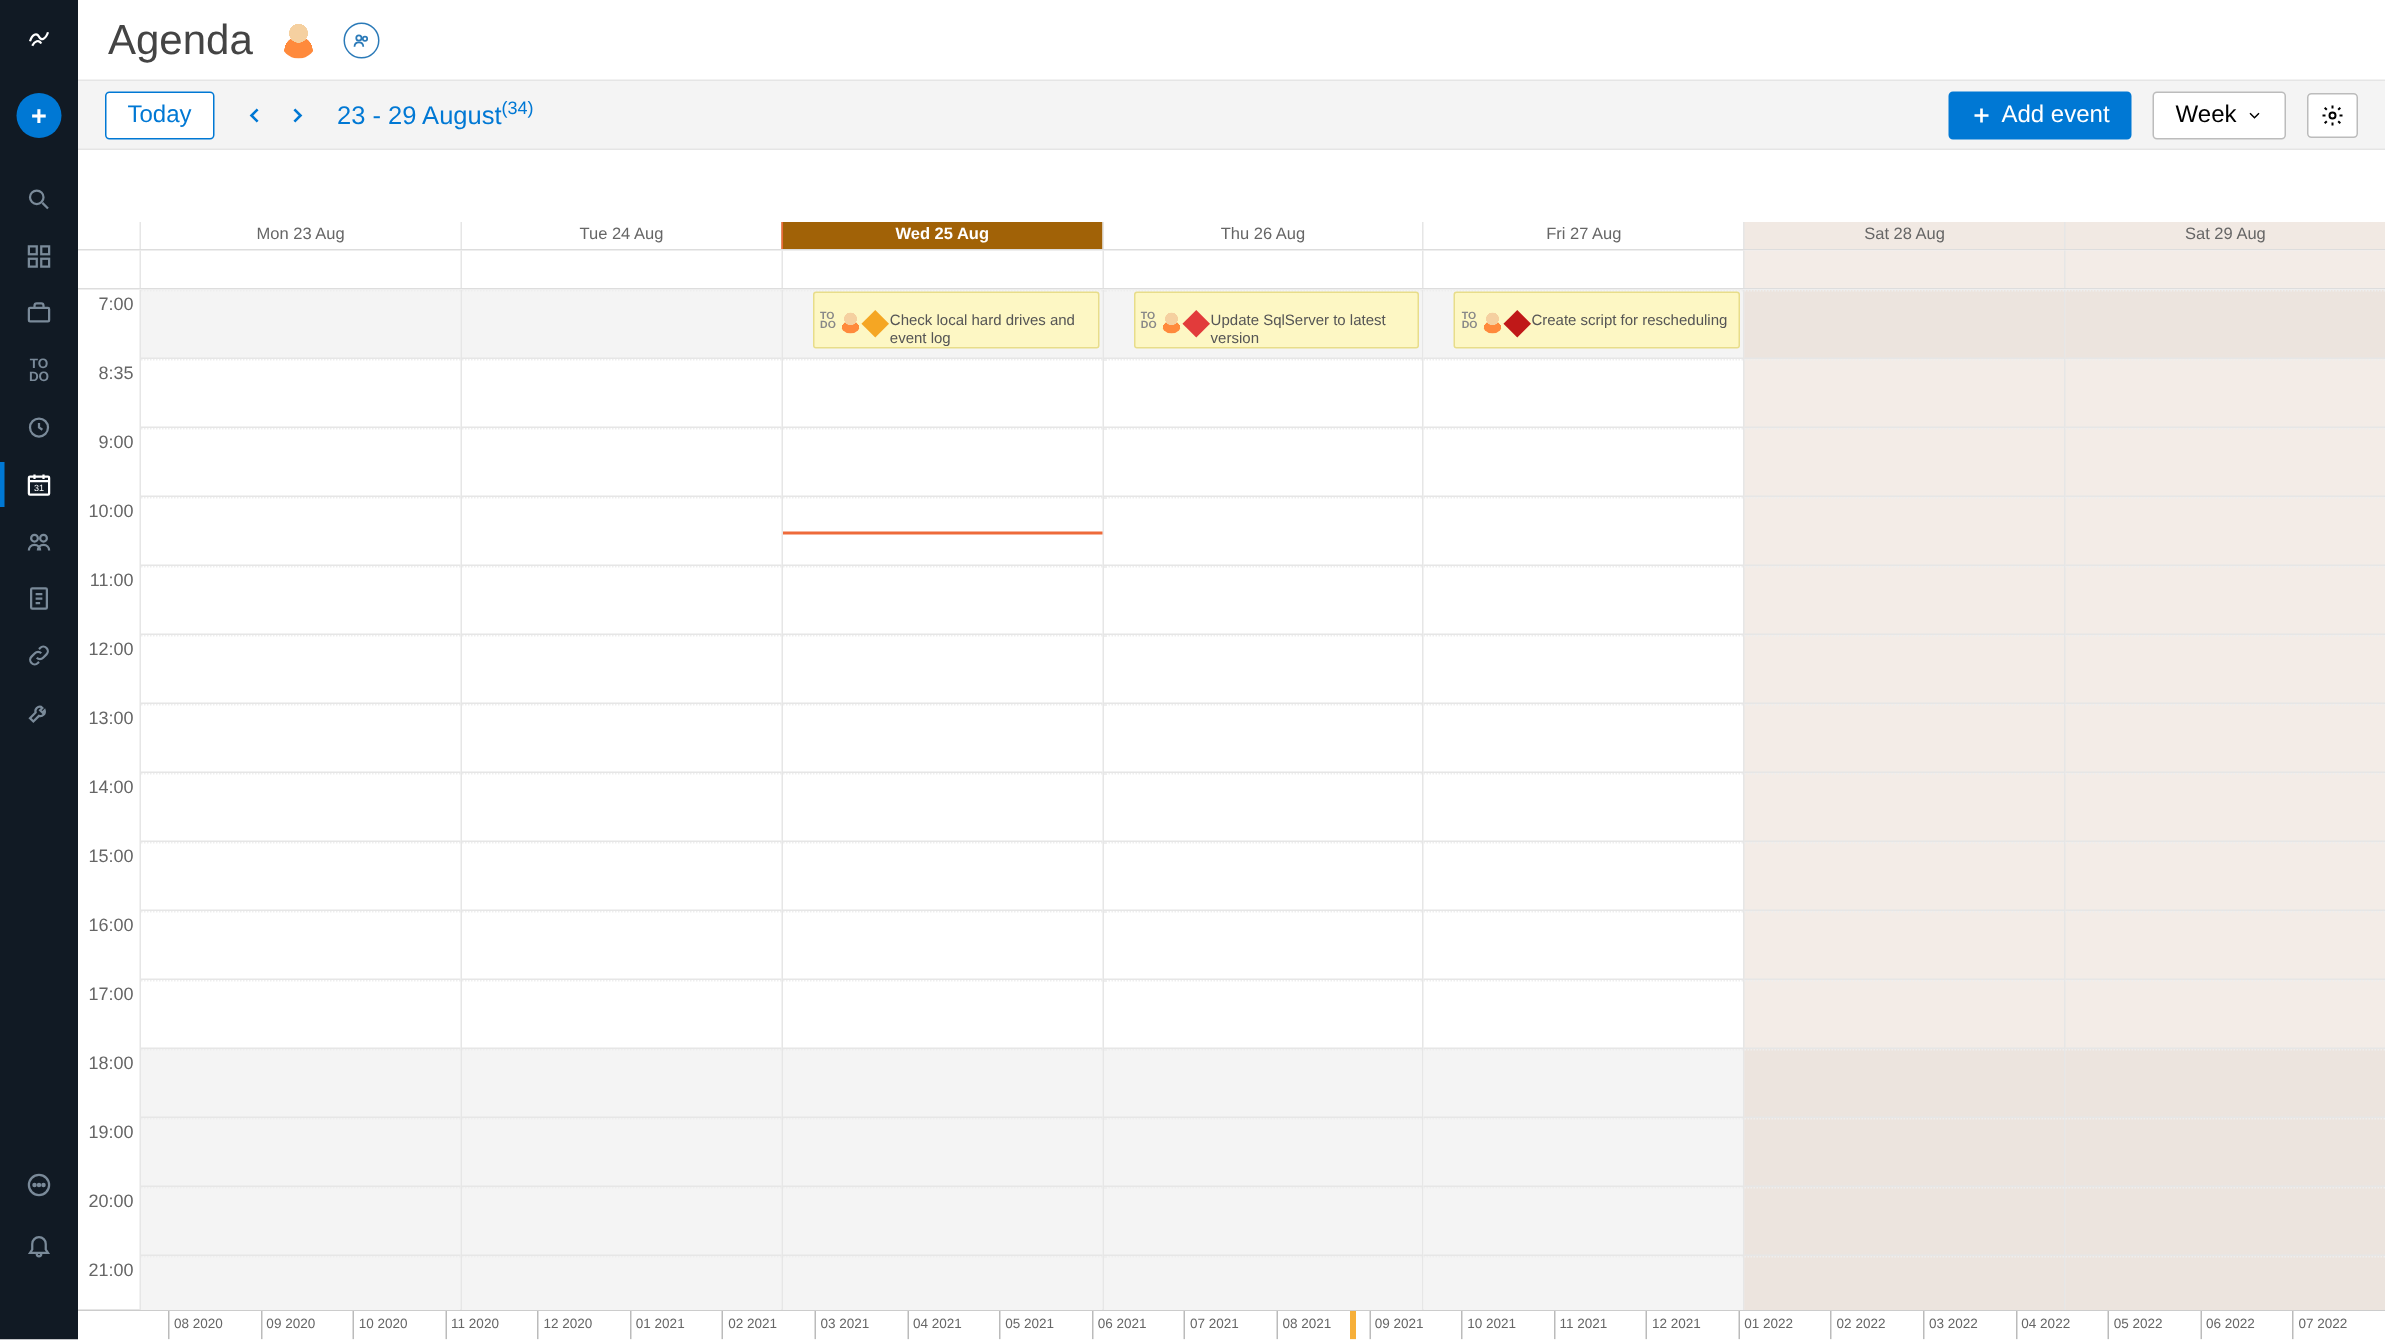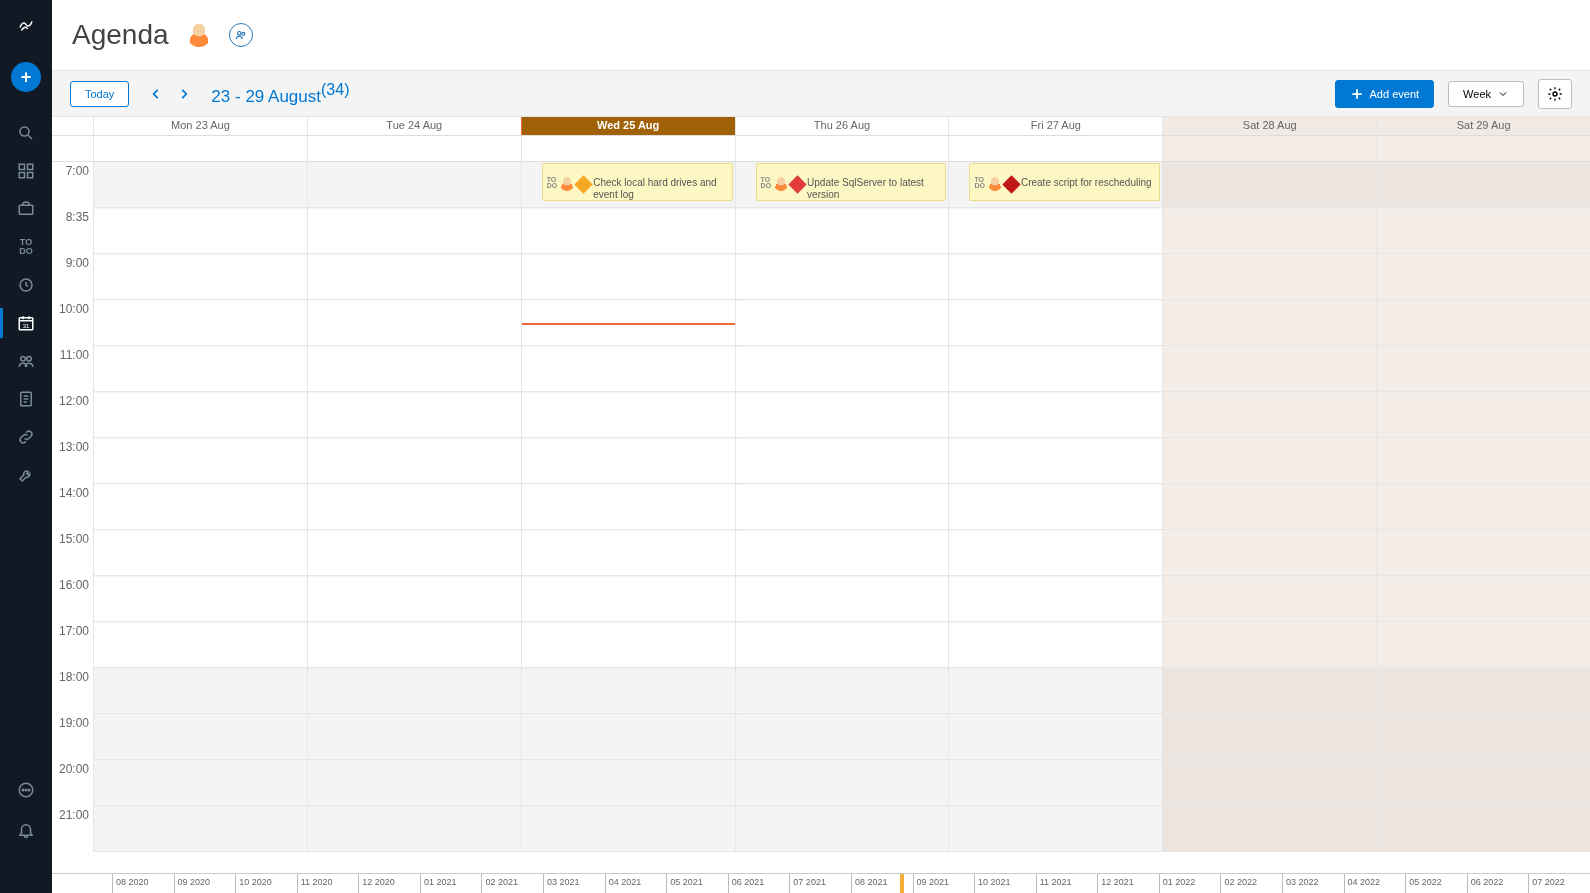--- a/index.html
+++ b/index.html
@@ -15,41 +15,41 @@
 .nav-item.active::before { content: ""; position: absolute; left: 0; top: 4px; bottom: 4px; width: 3px; background: #0078d4; }
 .nav-item.todo-text { font-size: 9px; font-weight: 600; line-height: 1; text-align: center; }
 .sidebar-spacer { flex: 1; }
 .sidebar-bottom .nav-item { margin-bottom: 2px; }
 .avatar-small { width: 28px; height: 28px; border-radius: 50%; background: #f2f2f2 radial-gradient(circle at 50% 35%, #f5d6b1 35%, transparent 36%), radial-gradient(circle at 50% 80%, #555 40%, transparent 41%); margin: 8px 0; }
 
 
 .main { flex: 1; display: flex; flex-direction: column; background: #fff; min-width: 0; }
 
 
-.header { height: 71px; display: flex; align-items: center; padding: 0 20px; gap: 18px; border-bottom: 1px solid #e5e5e5; }
+.header { height: 54px; display: flex; align-items: center; padding: 0 20px; gap: 18px; border-bottom: 1px solid #e5e5e5; }
 .header h1 { font-size: 28px; font-weight: 300; color: #444; }
 .person-badge { width: 24px; height: 24px; border-radius: 50%; display:flex; align-items:center; justify-content:center; }
 .person-icon-main { background: radial-gradient(circle at 50% 30%, #f5d0a0 30%, transparent 31%), radial-gradient(circle at 50% 78%, #ff8a3c 42%, transparent 43%); }
 .people-outline { border: 1.5px solid #2b7ab8; }
 .people-outline svg { color: #2b7ab8; }
 
 
 .toolbar { height: 46px; display: flex; align-items: center; padding: 0 18px; gap: 14px; background: #f4f4f4; border-bottom: 1px solid #e5e5e5; }
-.btn { border: 1px solid #bcbcbc; background: #fff; border-radius: 3px; padding: 6px 14px; font-size: 11px; cursor: pointer; display: inline-flex; align-items: center; gap: 6px; }
+.btn { border: 1px solid #bcbcbc; background: #fff; border-radius: 3px; padding: 6px 14px; font-size: 16px; cursor: pointer; display: inline-flex; align-items: center; gap: 6px; }
 .btn.today { border-color: #0078d4; color: #0078d4; }
 .nav-arrows { display: flex; gap: 2px; color: #0078d4; }
 .nav-arrow { font-size: 20px; cursor: pointer; padding: 4px 6px; display:flex;align-items:center; }
 .date-range { color: #0078d4; font-size: 17px; }
-.date-range sup { font-size: 16px; vertical-align: super; }
+.date-range sup { font-size: 12px; vertical-align: super; }
 .toolbar-spacer { flex: 1; }
 .btn.primary { background: #0078d4; border-color: #0078d4; color: #fff; }
 .btn.gear { padding: 6px 8px; }
 
 
-.calendar-wrap { flex: 1; display: flex; flex-direction: column; min-height: 0; }
+.calendar-wrap { flex: 1; display: flex; flex-direction: column; min-height: 0; margin-top: 48px; }
 .day-headers { display: flex; height: 19px; border-bottom: 1px solid #ddd; padding-left: 41px; }
 .day-head { flex: 1; text-align: center; font-size: 11px; color: #666; border-left: 1px solid #e6e6e6; padding-top: 2px; }
 .day-head.today { background: #a16207; color: #fff; border-left-color:#ee6a3a;font-weight:bold; }
 .day-head.weekend { background: #f1e9e3; }
 
 .allday-row { display: flex; height: 26px; border-bottom: 1px solid #ddd; padding-left: 41px; }
 .allday-cell { flex: 1; border-left: 1px solid #e6e6e6; }
 .allday-cell.wknd { background: #f3ece7; }
 
 .grid-scroll { flex: 1; overflow-y: auto; overflow-x: hidden; position: relative; }

